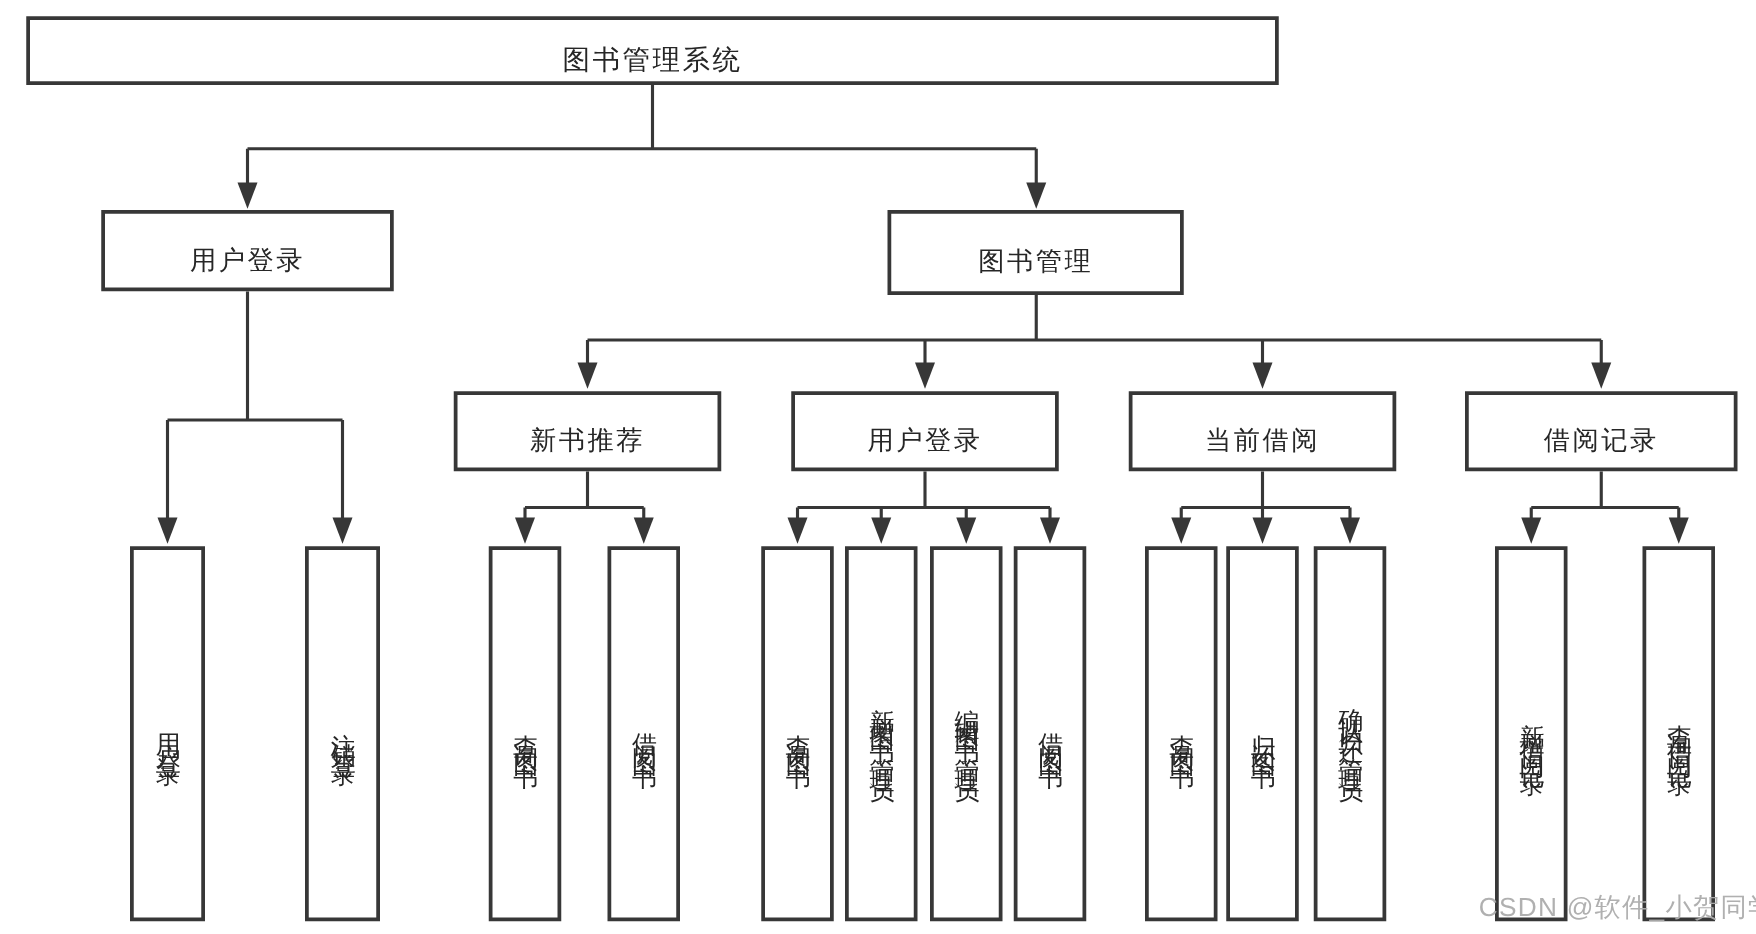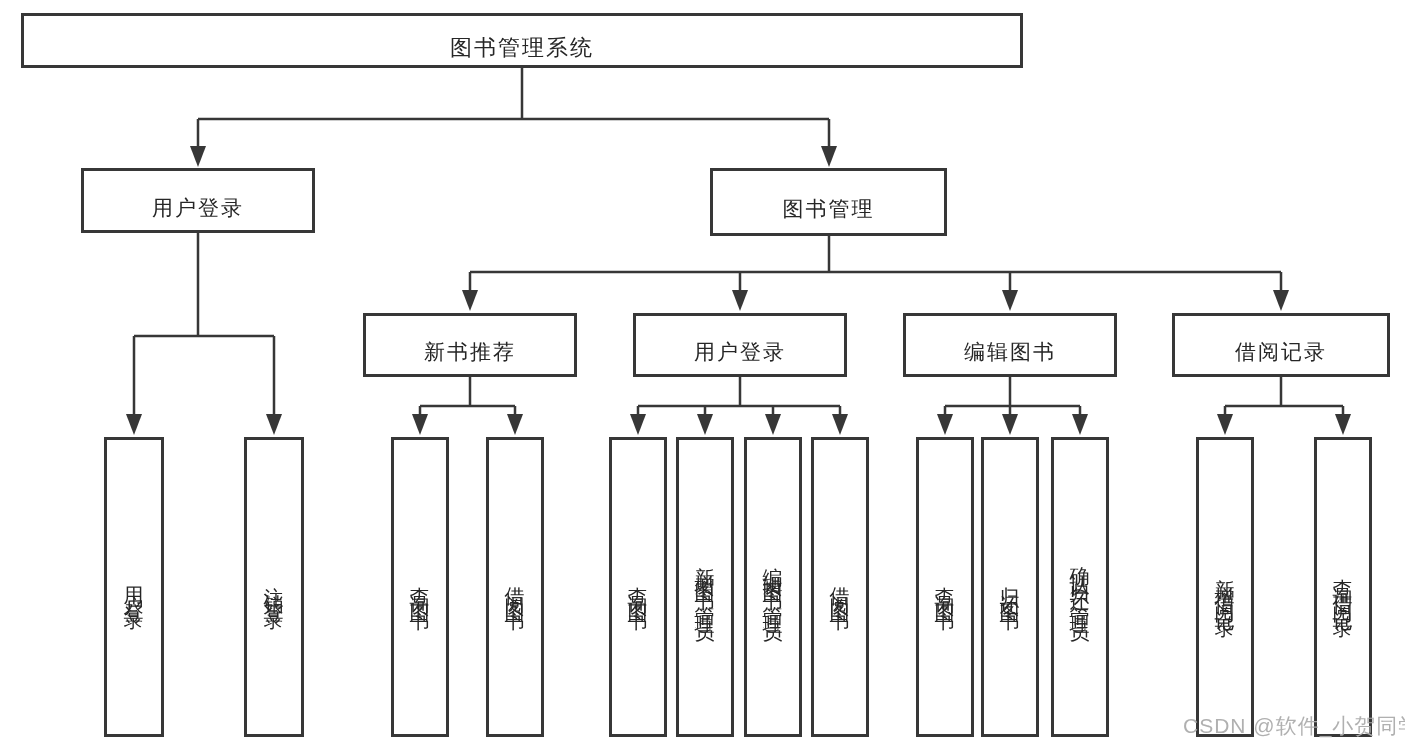--- a/index.html
+++ b/index.html
@@ -111,21 +111,21 @@
     <span class="hlabel">图书管理</span>
   </div>
 
   <div class="node" style="left:363px;top:313px;width:214px;height:64px;">
     <span class="hlabel">新书推荐</span>
   </div>
   <div class="node" style="left:633px;top:313px;width:214px;height:64px;">
     <span class="hlabel">用户登录</span>
   </div>
   <div class="node" style="left:903px;top:313px;width:214px;height:64px;">
-    <span class="hlabel">编辑图书</span>
+    <span class="hlabel">当前借阅</span>
   </div>
   <div class="node" style="left:1172px;top:313px;width:218px;height:64px;">
     <span class="hlabel">借阅记录</span>
   </div>
 
   <div class="node leaf" style="left:104px;width:60px;">
     <span class="vlabel">用户登录</span>
   </div>
   <div class="node leaf" style="left:244px;width:60px;">
     <span class="vlabel">注销登录</span>

